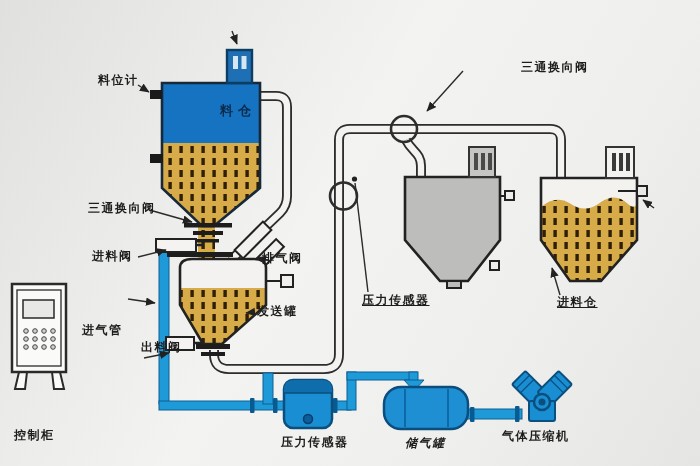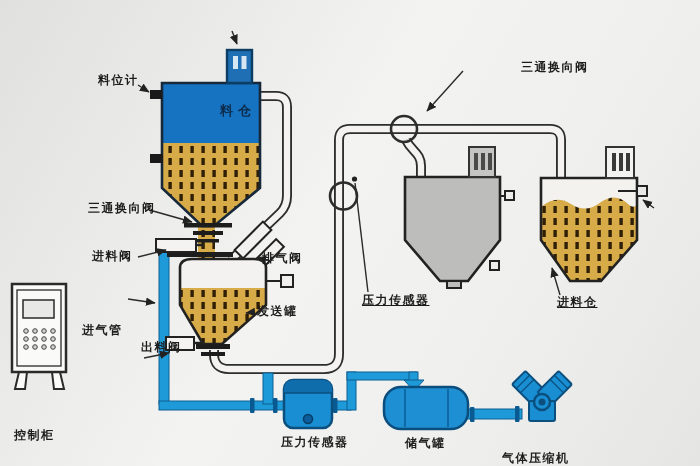--- a/index.html
+++ b/index.html
@@ -222,16 +222,16 @@
 <div class="lbl" style="left:92px;top:249px;">进料阀</div>
 <div class="lbl" style="left:262px;top:251px;">排气阀</div>
 <div class="lbl" style="left:82px;top:290px;margin-top:33px;">进气管</div>
 <div class="lbl" style="left:257px;top:304px;">发送罐</div>
 <div class="lbl" style="left:97px;top:340px;margin-left:44px;">出料阀</div>
 <div class="lbl" style="left:362px;top:293px;text-decoration:underline;">压力传感器</div>
 <div class="lbl" style="left:473px;top:60px;margin-left:48px;">三通换向阀</div>
 <div class="lbl" style="left:557px;top:295px;text-decoration:underline;">进料仓</div>
 <div class="lbl" style="left:14px;top:392px;margin-top:36px;">控制柜</div>
 <div class="lbl" style="left:281px;top:435px;">压力传感器</div>
-<div class="lbl" style="left:405px;top:436px;">储气罐</div>
-<div class="lbl" style="left:502px;top:451px;">气体压缩机</div>
+<div class="lbl" style="left:405px;top:436px;font-style:italic;">储气罐</div>
+<div class="lbl" style="left:502px;top:429px;">气体压缩机</div>
 
 </div>
 
 </body></html>

